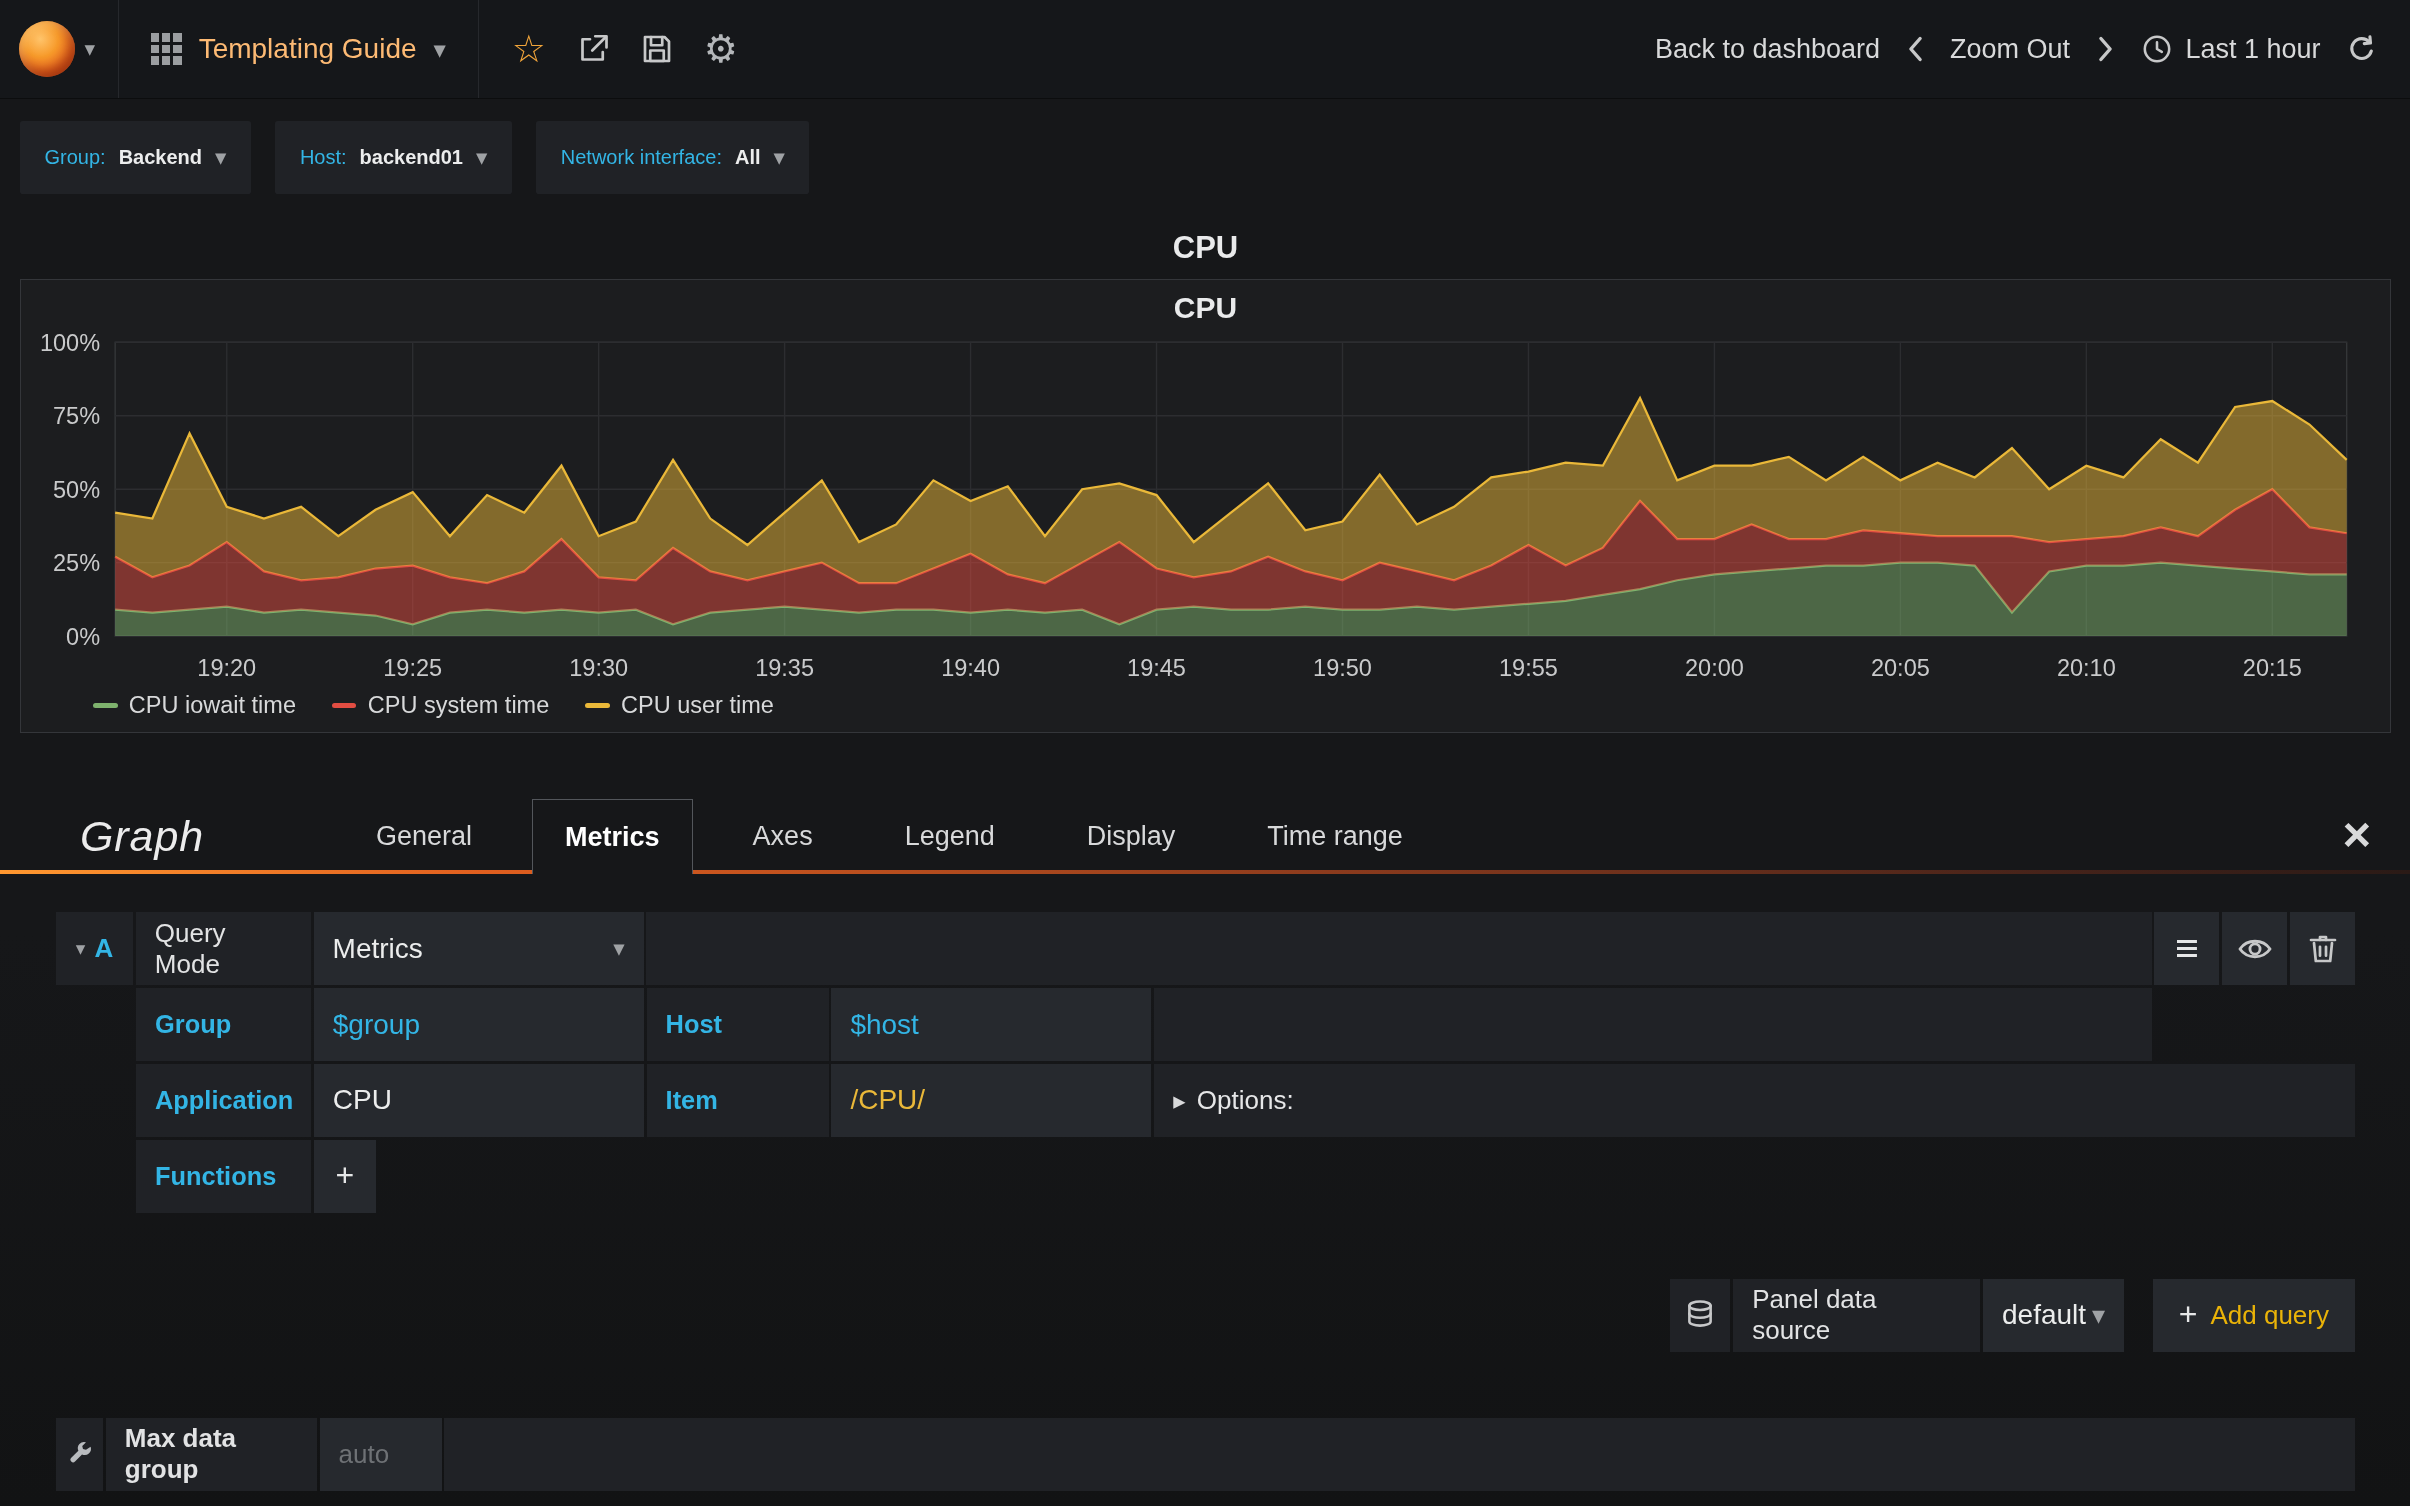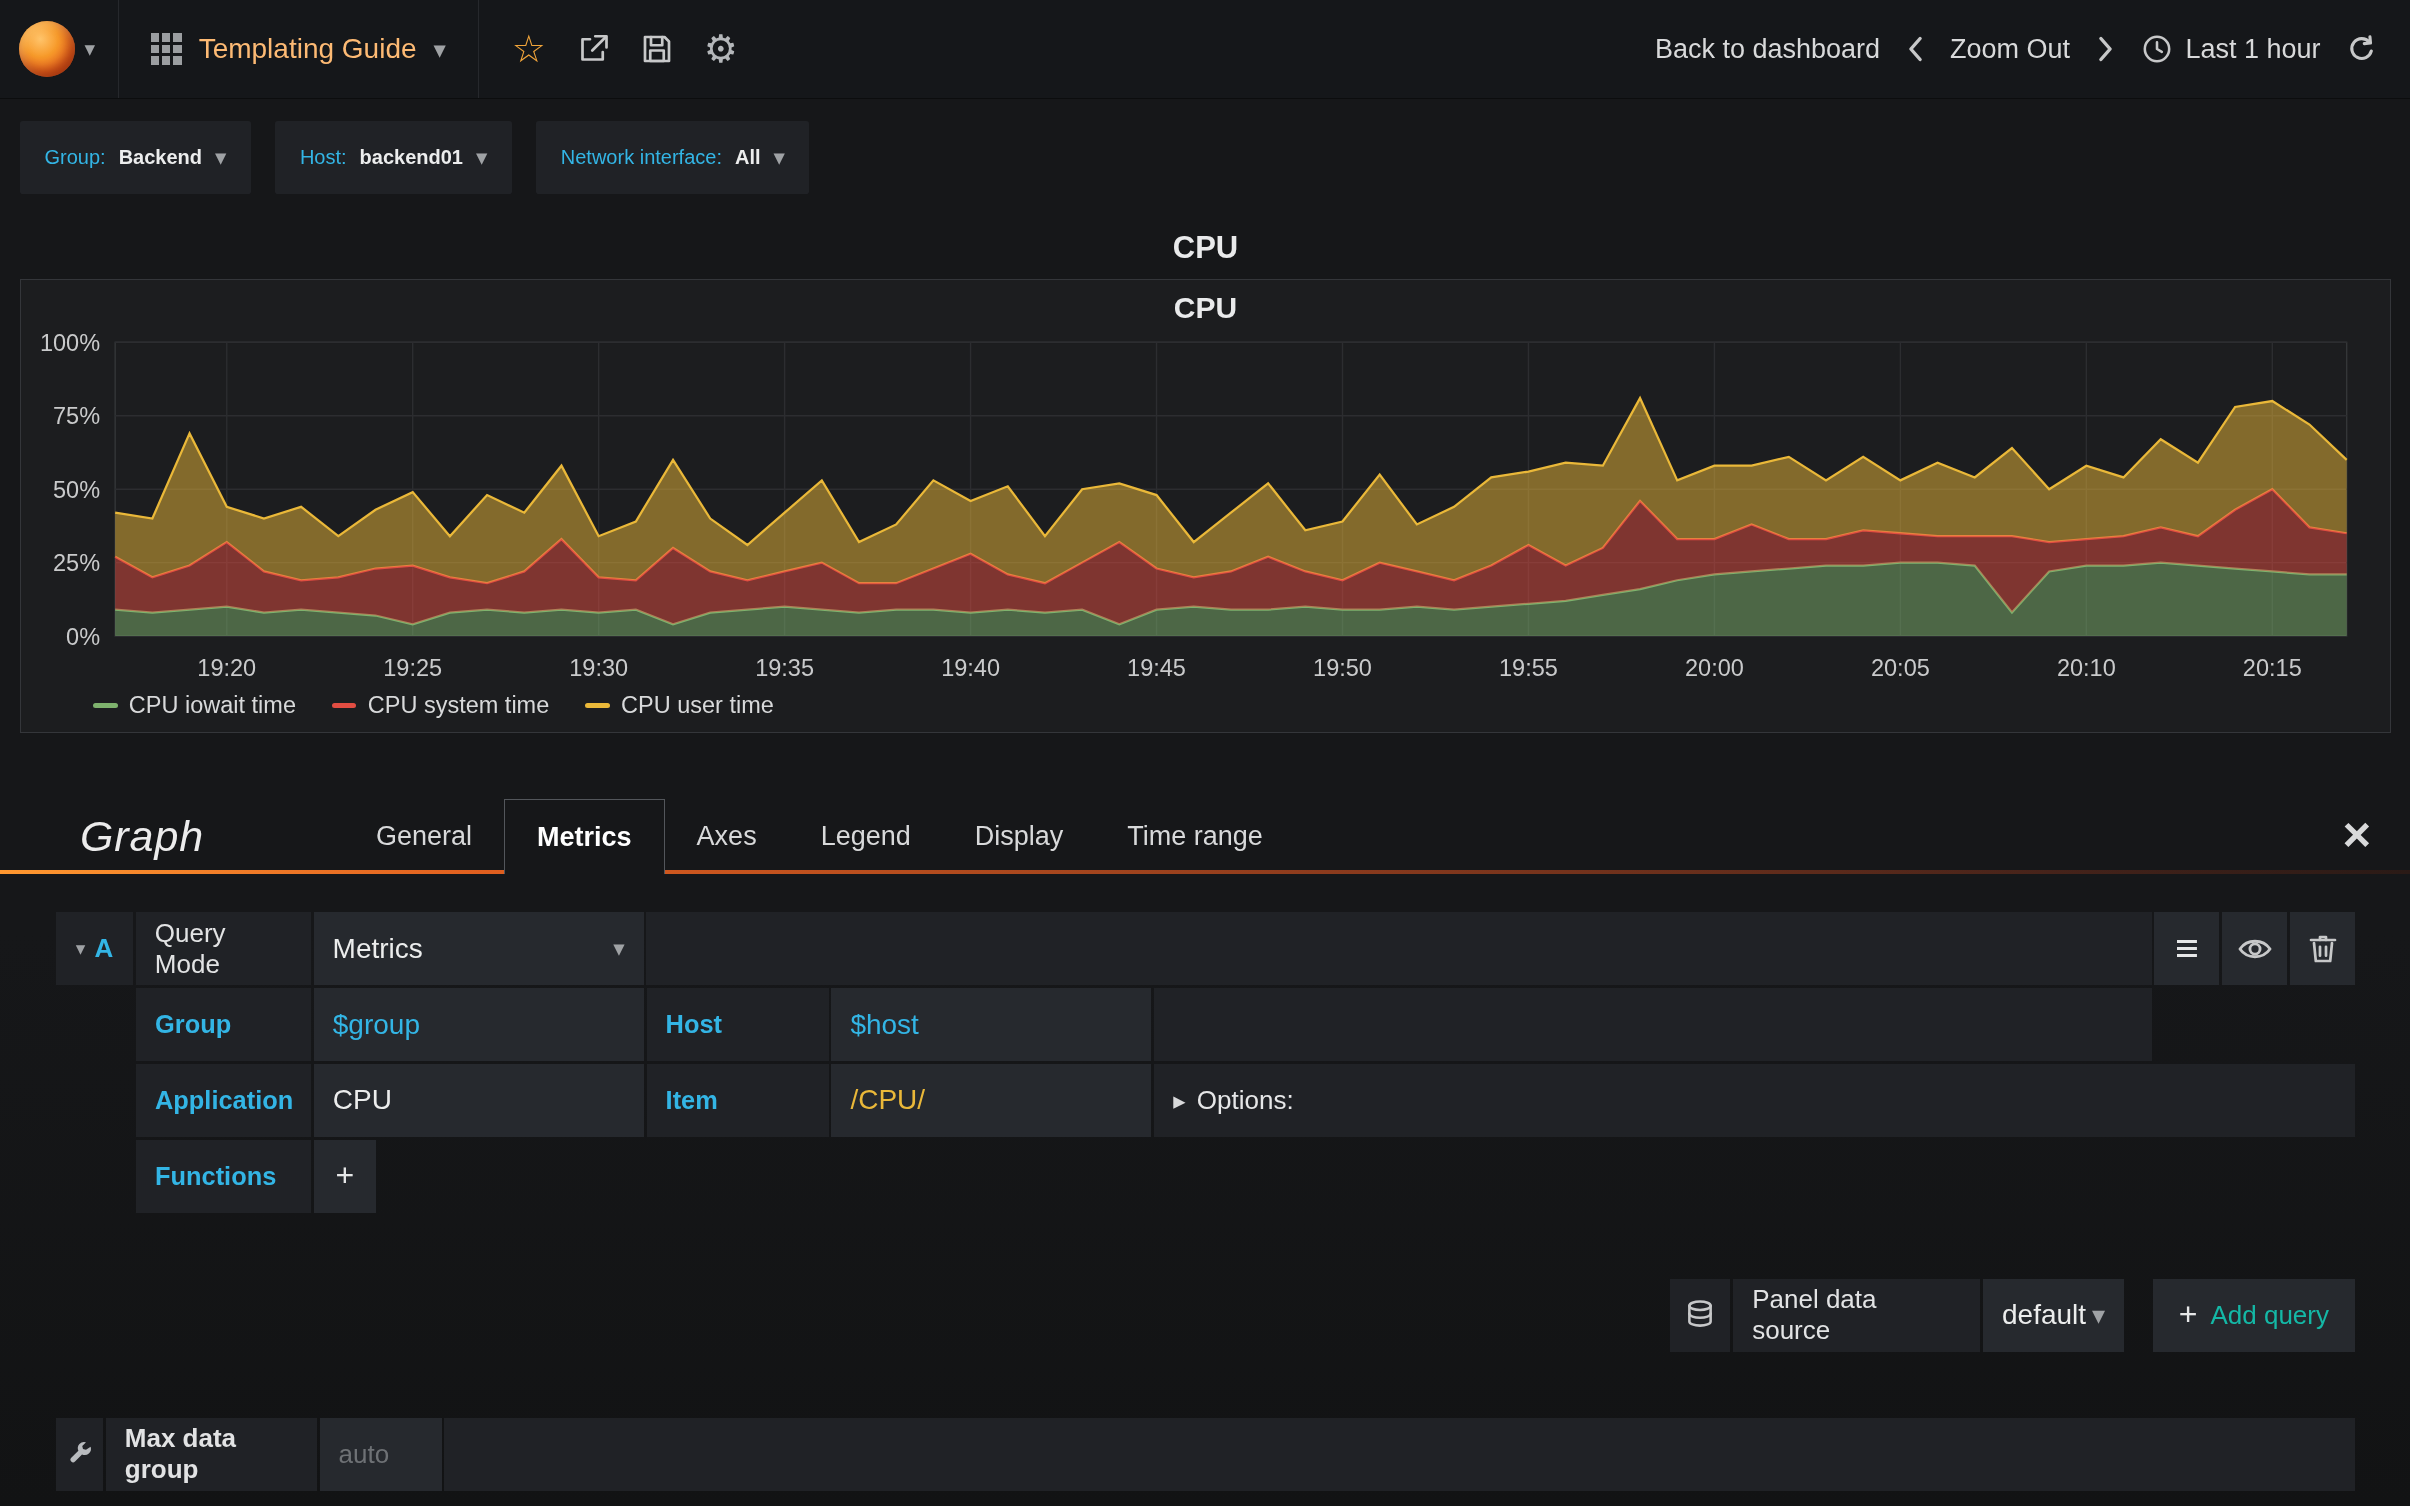--- a/index.html
+++ b/index.html
@@ -49,21 +49,21 @@
   #chart text{font-family:"Liberation Sans","DejaVu Sans",sans-serif;}
   .legend{display:flex;gap:36px;margin:3.8px 0 5.6px 72px;align-items:center;}
   .legend-item{display:flex;align-items:center;gap:11.3px;font-size:23.5px;color:#d8d9da;cursor:pointer;}
   .legend-swatch{width:24.5px;height:5.6px;border-radius:2.8px;display:inline-block;}
 
   
   .editor-header{margin-top:66px;height:75px;position:relative;display:flex;align-items:stretch;padding-left:80px;}
   .gradient-line{position:absolute;left:0;right:0;bottom:0;height:3.8px;z-index:1;
     background:linear-gradient(90deg,#ff9830 0%,#e05f1f 20%,#8c3b1d 55%,#46231a 85%,#2a1a16 100%);}
   .panel-type{font-size:43px;font-style:italic;color:#ececec;align-self:center;letter-spacing:0.9px;min-width:198px;}
-  .tabs{display:flex;align-items:stretch;margin-left:66px;z-index:2;}
+  .tabs{display:flex;align-items:stretch;margin-left:66px;z-index:2;gap:28px;}
   .tab{padding:0 32px;display:flex;align-items:center;font-size:27px;color:#d8d9da;cursor:pointer;}
   .tab.active{background:#161719;border:0.9px solid #53565b;border-bottom:none;color:#ffffff;font-weight:700;}
   .close-btn{position:absolute;right:40px;top:0;bottom:3.8px;display:flex;align-items:center;cursor:pointer;}
   .x-icon::after{content:"×";font-size:49px;font-weight:700;color:#d8d9da;line-height:1;}
 
   
   .query-wrap{margin:38px 56px 0;}
   .q-row{display:flex;height:73px;margin-bottom:2.8px;}
   .cell{background:#202226;margin-right:2.8px;display:flex;align-items:center;padding:0 19px;font-size:26px;box-sizing:border-box;}
   .cell:last-child{margin-right:0;}
@@ -89,21 +89,21 @@
   .c-icon{width:65px;flex:none;background:#26292e;justify-content:center;padding:0;cursor:pointer;}
   .menu-icon::after{content:"≡";font-size:41px;color:#e6e7e8;line-height:1;}
   .c-plus{width:62px;flex:none;background:#26292e;justify-content:center;padding:0;cursor:pointer;}
   .plus-icon::after{content:"+";font-size:32px;color:#e6e7e8;line-height:1;}
 
   
   .ds-row{display:flex;height:73px;margin:66px 56px 0;justify-content:flex-end;}
   .c-dbicon{width:60px;flex:none;justify-content:center;padding:0;}
   .c-dslabel{width:247px;flex:none;color:#e2e3e4;}
   .c-dsval{width:141px;flex:none;justify-content:space-between;cursor:pointer;}
-  .add-query-btn{margin-left:26px;background:#26292e;display:flex;align-items:center;gap:13px;padding:0 26px;font-size:26px;color:#14b8a6;cursor:pointer;}
+  .add-query-btn{margin-left:26px;background:#26292e;display:flex;align-items:center;gap:13px;padding:0 26px;font-size:26px;color:#eab308;cursor:pointer;}
 
   
   .set-row{display:flex;height:73px;margin:66px 56px 0;}
   .c-wrench{width:47px;flex:none;justify-content:center;padding:0;}
   .c-setlabel{width:211px;flex:none;color:#e2e3e4;font-weight:700;}
   .mdp-input{width:122px;flex:none;border:none;outline:none;color:#86efac;font-size:26px;font-family:inherit;}
   .mdp-input::placeholder{color:#6e7175;}
 </style>
 </head>
 <body>

